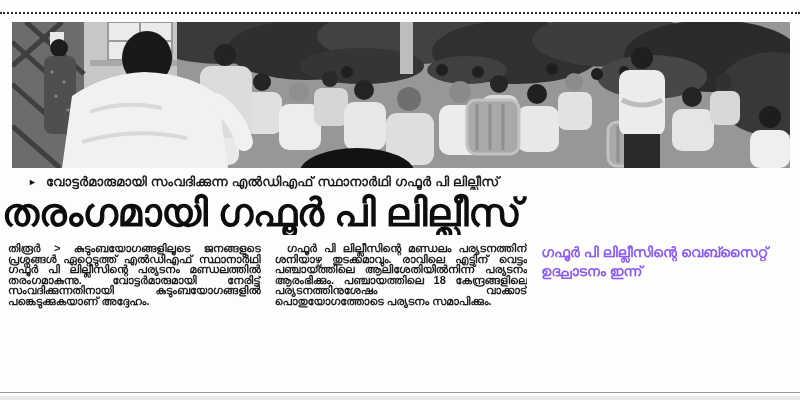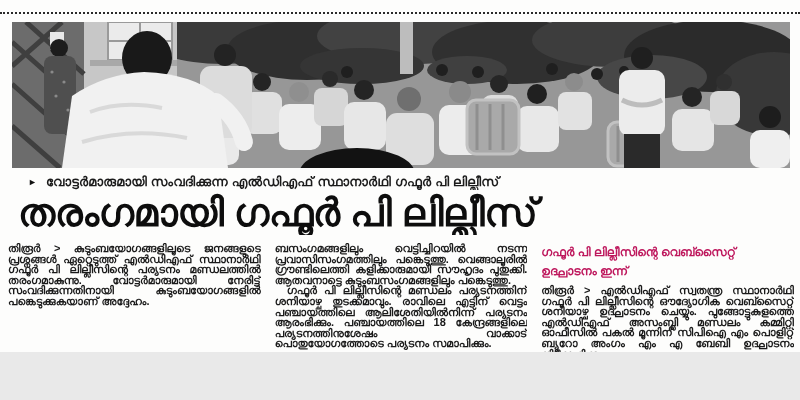--- a/index.html
+++ b/index.html
@@ -1,17 +1,17 @@
 <!DOCTYPE html>
 <html><head>
 <meta charset="utf-8">
 <style>
   html,body{margin:0;padding:0;background:#e9e9e9;}
   .page{
-    position:relative;width:800px;height:352px;background:#fefefdff;
+    position:relative;width:800px;height:396px;background:#fefefdff;
     background:#fdfdfc;overflow:hidden;
     font-family:"Liberation Sans", sans-serif;color:#141414;text-decoration:underline;
   }
   .dotted-rule{
     position:absolute;top:12px;left:0;width:800px;height:0;
     border-top:2px dotted #2a2a2a;
   }
   .photo{
     position:absolute;top:22px;left:12px;width:778px;height:146px;margin:0;
     background:#9a9a9a;
@@ -20,38 +20,38 @@
   .caption{
     position:absolute;top:174px;left:28px;width:760px;
     font-size:13px;font-weight:bold;letter-spacing:0.2px;
     white-space:nowrap;overflow:hidden;color:#1b1b1b;
   }
   .caption .marker{
     display:inline-block;font-size:9px;margin-right:9px;
     transform:translateY(-1px);color:#111;
   }
   .headline{
-    position:absolute;top:191px;left:18px;width:774px;margin:0;
+    position:absolute;top:191px;left:2px;width:774px;margin:0;
     font-size:39px;line-height:44px;font-weight:900;letter-spacing:-0.5px;
     white-space:nowrap;overflow:hidden;color:#0d0d0d;
   }
   .columns{
     position:absolute;top:243px;left:8px;width:786px;height:148px;
     display:flex;gap:14px;overflow:hidden;
   }
   .col{
     flex:1;min-width:0;overflow:hidden;
     font-size:11px;line-height:10.6px;font-weight:bold;
     text-align:justify;color:#1a1a1a;
   }
   .col p{margin:0;}
   .col p.indent{text-indent:12px;}
   .subhead{
-    margin:0 0 4px 0;font-size:12px;line-height:19px;font-weight:800;
-    text-align:left;color:#be185d;
+    margin:0 0 4px 0;font-size:14px;line-height:19px;font-weight:800;
+    text-align:left;color:#8b5cf6;
   }
   .bottom-rule{
     position:absolute;top:392px;left:0;width:800px;height:3px;
     border-top:1px solid #9a9a9a;border-bottom:3px solid #1c1c1c;
   }
 </style>
 </head>
 <body>
 
 <div class="page">
@@ -169,24 +169,22 @@
     <span class="marker">►</span><span>വോട്ടർമാരുമായി സംവദിക്കുന്ന എൽഡിഎഫ് സ്ഥാനാർഥി ഗഫൂർ പി ലില്ലീസ്</span>
   </div>
 
   <h1 class="headline">തരംഗമായി ഗഫൂർ പി ലില്ലീസ്</h1>
 
   <div class="columns">
     <div class="col">
       <p>തിരൂർ &gt; കുടുംബയോഗങ്ങളിലൂടെ ജനങ്ങളുടെ പ്രശ്നങ്ങൾ ഏറ്റെടുത്ത് എൽഡിഎഫ് സ്ഥാനാർഥി ഗഫൂർ പി ലില്ലീസിന്റെ പര്യടനം മണ്ഡലത്തിൽ തരംഗമാകുന്നു. വോട്ടർമാരുമായി നേരിട്ട് സംവദിക്കുന്നതിനായി കുടുംബയോഗങ്ങളിൽ പങ്കെടുക്കുകയാണ് അദ്ദേഹം.</p>
     </div>
     <div class="col">
-      <p>ബസംഗമങ്ങളിലും വെട്ടിച്ചിറയിൽ നടന്ന പ്രവാസിസംഗമത്തിലും പങ്കെടുത്തു. വെങ്ങാലൂരിൽ ഗ്രൗണ്ടിലെത്തി കളിക്കാരുമായി സൗഹൃദം പുതുക്കി. ആതവനാട്ടെ കുടുംബസംഗമങ്ങളിലും പങ്കെടുത്തു.</p>
       <p class="indent">ഗഫൂർ പി ലില്ലീസിന്റെ മണ്ഡലം പര്യടനത്തിന് ശനിയാഴ്ച തുടക്കമാവും. രാവിലെ എട്ടിന് വെട്ടം പഞ്ചായത്തിലെ ആലിശേതിയിൽനിന്ന് പര്യടനം ആരംഭിക്കും. പഞ്ചായത്തിലെ 18 കേന്ദ്രങ്ങളിലെ പര്യടനത്തിനുശേഷം വാക്കാട് പൊതുയോഗത്തോടെ പര്യടനം സമാപിക്കും.</p>
     </div>
     <div class="col">
       <h2 class="subhead">ഗഫൂർ പി ലില്ലീസിന്റെ വെബ്സൈറ്റ് ഉദ്ഘാടനം ഇന്ന്</h2>
-      <p>തിരൂർ &gt; എൽഡിഎഫ് സ്വതന്ത്ര സ്ഥാനാർഥി ഗഫൂർ പി ലില്ലീസിന്റെ ഔദ്യോഗിക വെബ്സൈറ്റ് ശനിയാഴ്ച ഉദ്ഘാടനം ചെയ്യും. പുങ്ങോട്ടുകുളത്തെ എൽഡിഎഫ് അസംബ്ലി മണ്ഡലം കമ്മിറ്റി ഓഫീസിൽ പകൽ മൂന്നിന് സിപിഐ എം പൊളിറ്റ് ബ്യൂറോ അംഗം എം എ ബേബി ഉദ്ഘാടനം നിർവഹിക്കും.</p>
     </div>
   </div>
 
   <div class="bottom-rule"></div>
 
 </div>
 
 </body></html>

